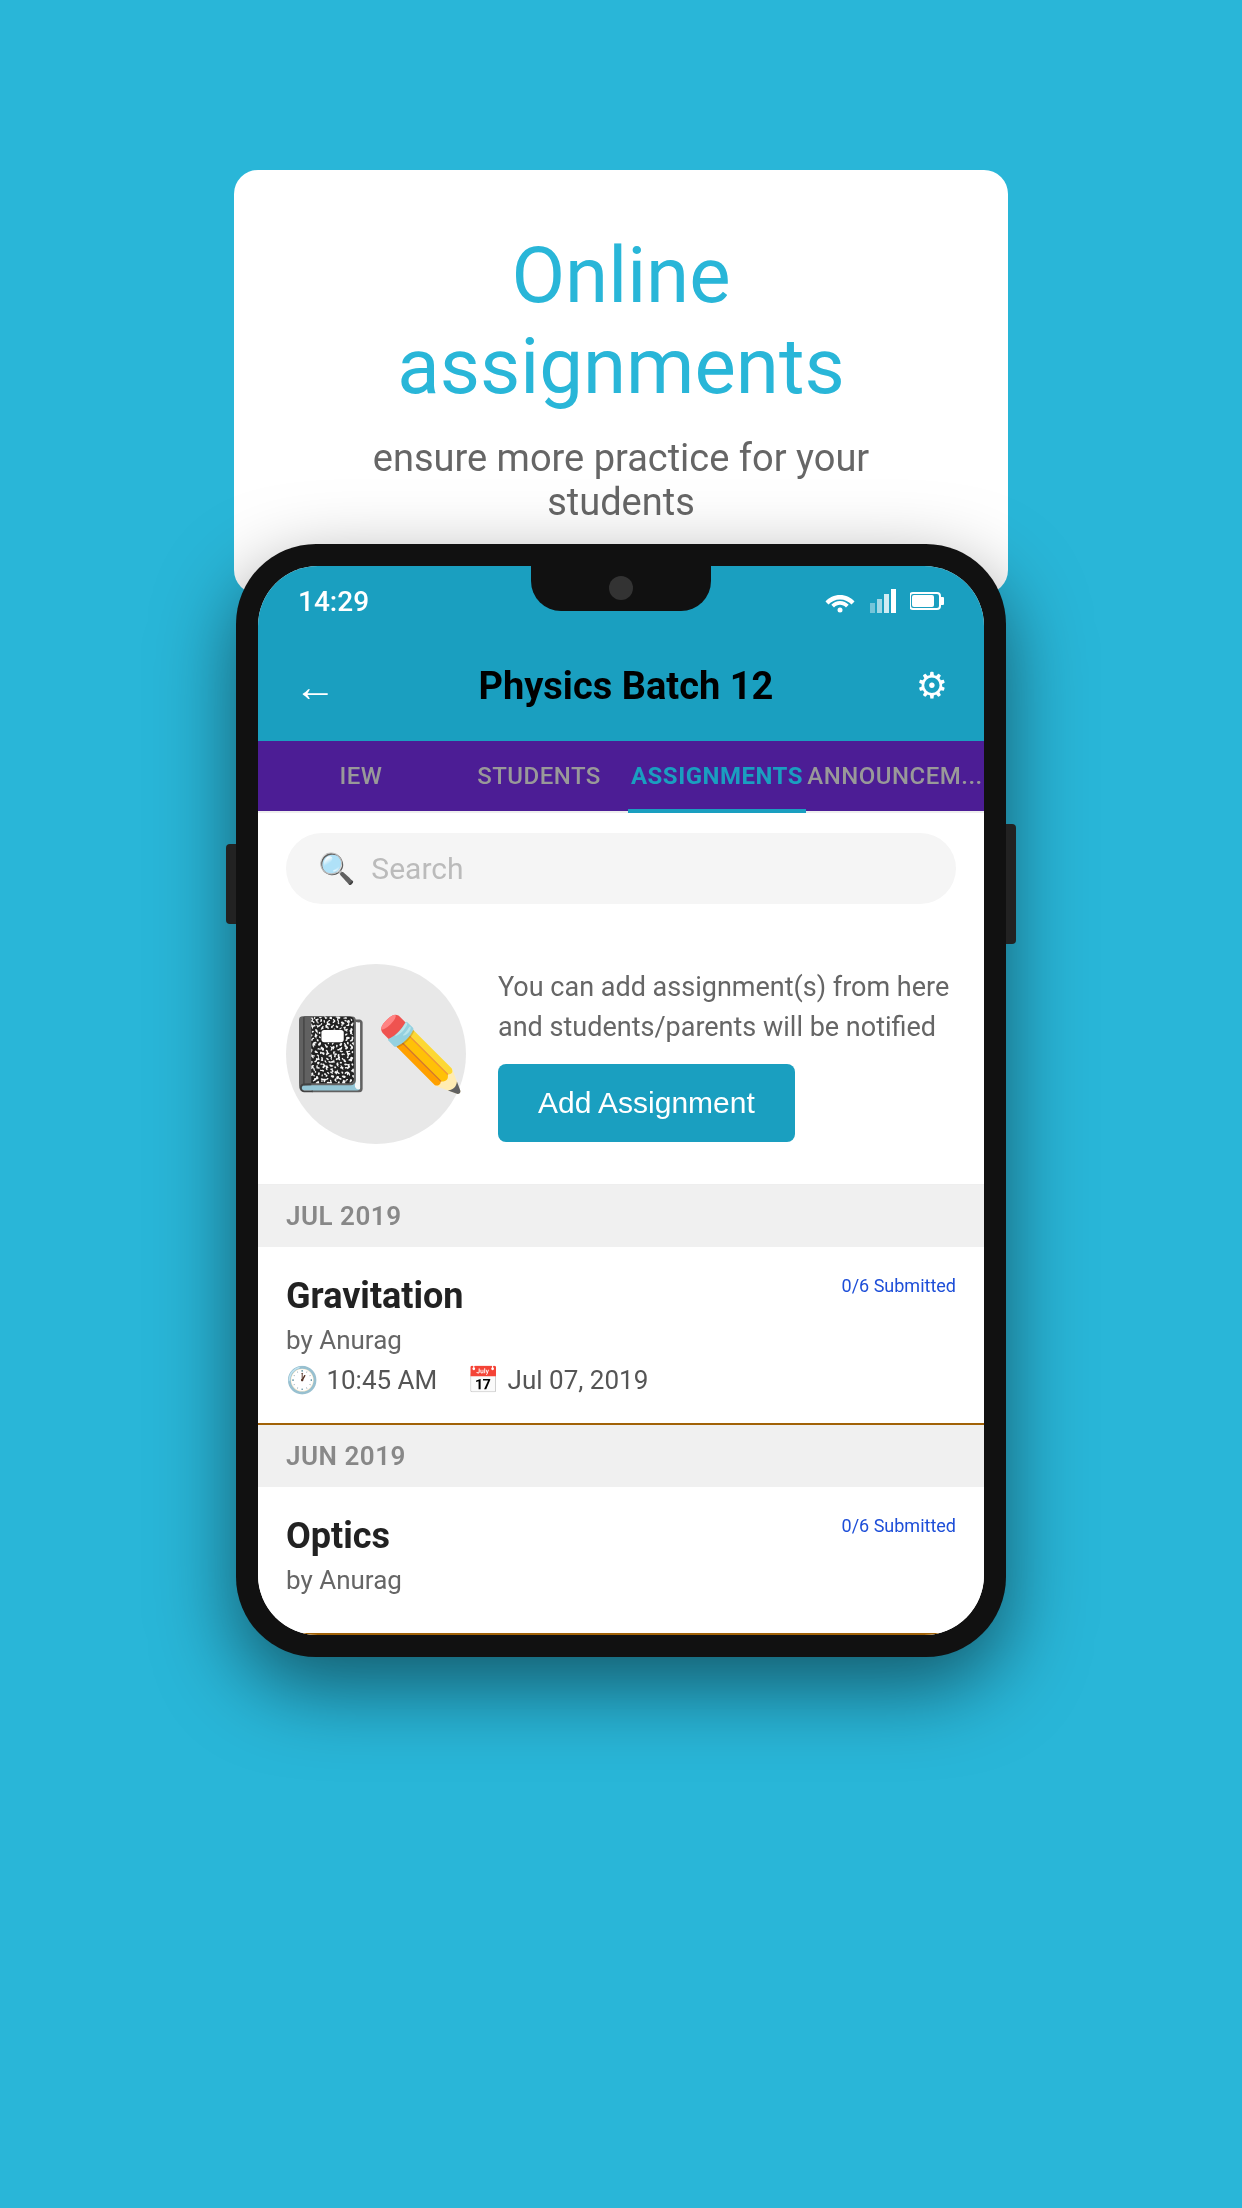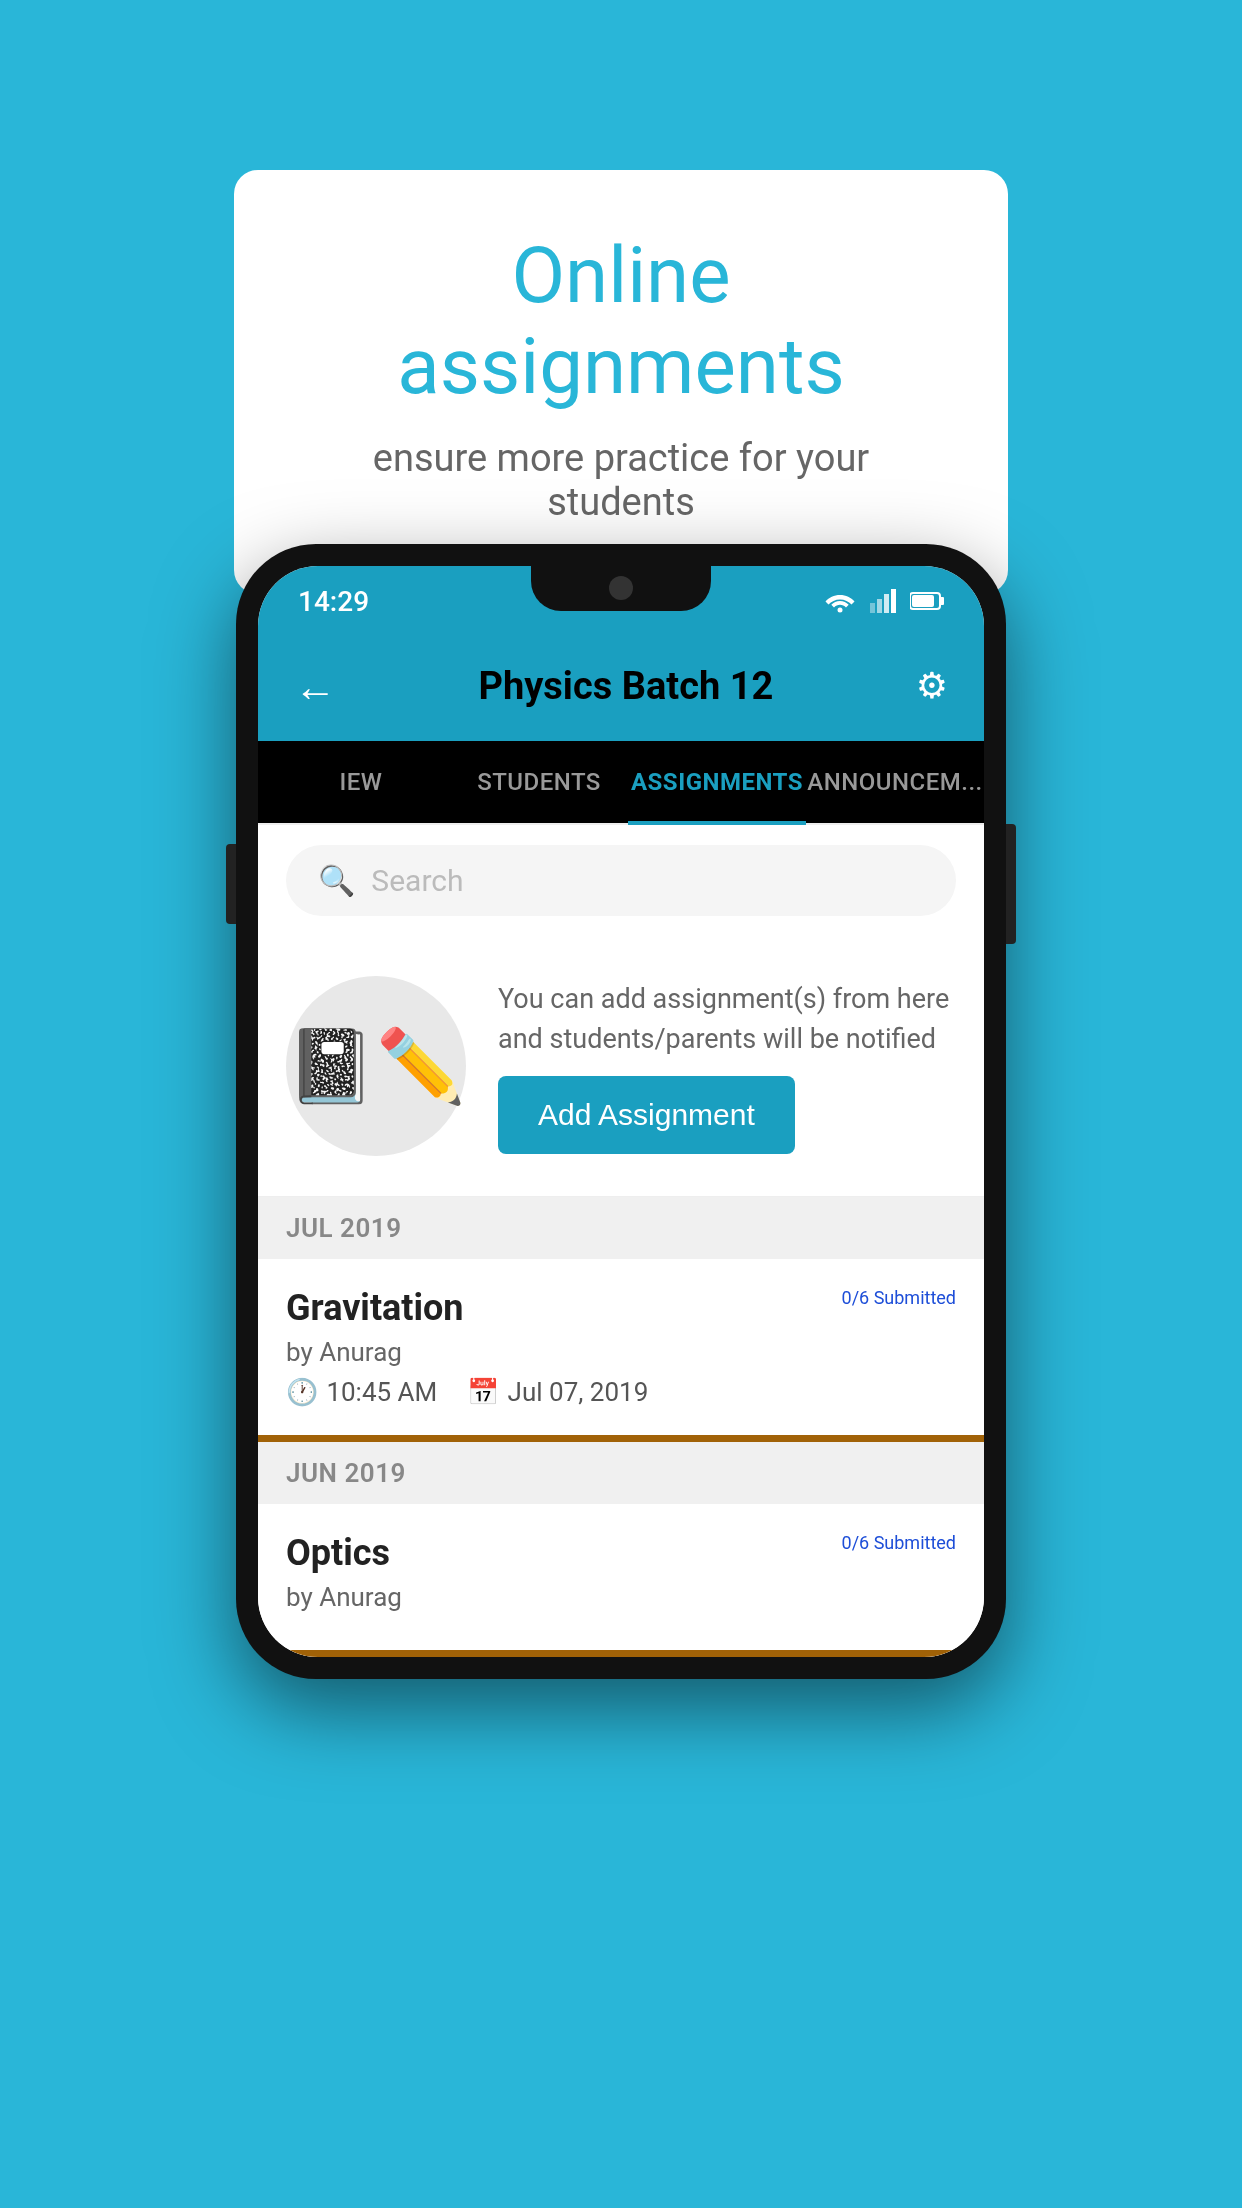--- a/index.html
+++ b/index.html
@@ -183,22 +183,22 @@
     .header-gear {
       color: white;
       font-size: 36px;
       cursor: pointer;
     }
 
     
     .tabs-bar {
       display: flex;
       border-bottom: 2px solid #eee;
-      background: #000000;
-      height: 84px;
+      background: #4c1d95;
+      height: 72px;
       padding-left: 14px;
     }
 
     .tab-item {
       flex: 1;
       display: flex;
       align-items: center;
       justify-content: center;
       font-size: 24px;
       color: #999;
@@ -302,21 +302,21 @@
       font-size: 26px;
       color: #888;
       font-weight: 600;
       letter-spacing: 0.5px;
     }
 
     
     .assignment-item {
       background: white;
       padding: 28px 28px;
-      border-bottom: 7px solid #a16207;
+      border-bottom: 2px solid #a16207;
     }
 
     .assignment-row1 {
       display: flex;
       justify-content: space-between;
       align-items: flex-start;
       margin-bottom: 8px;
     }
 
     .assignment-name {

